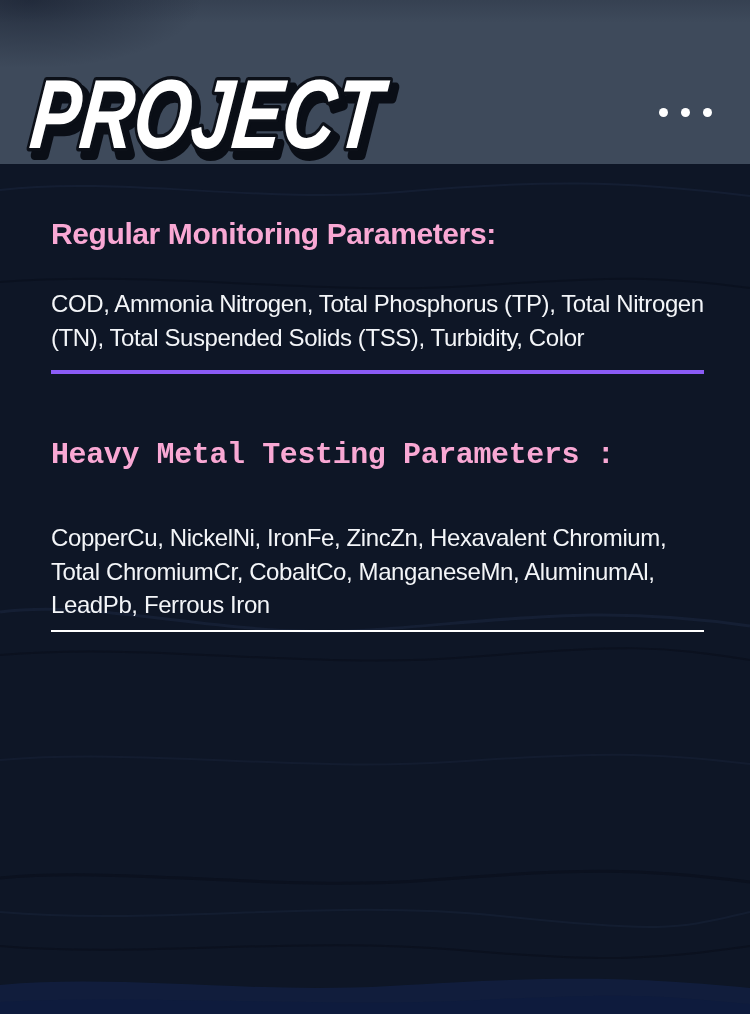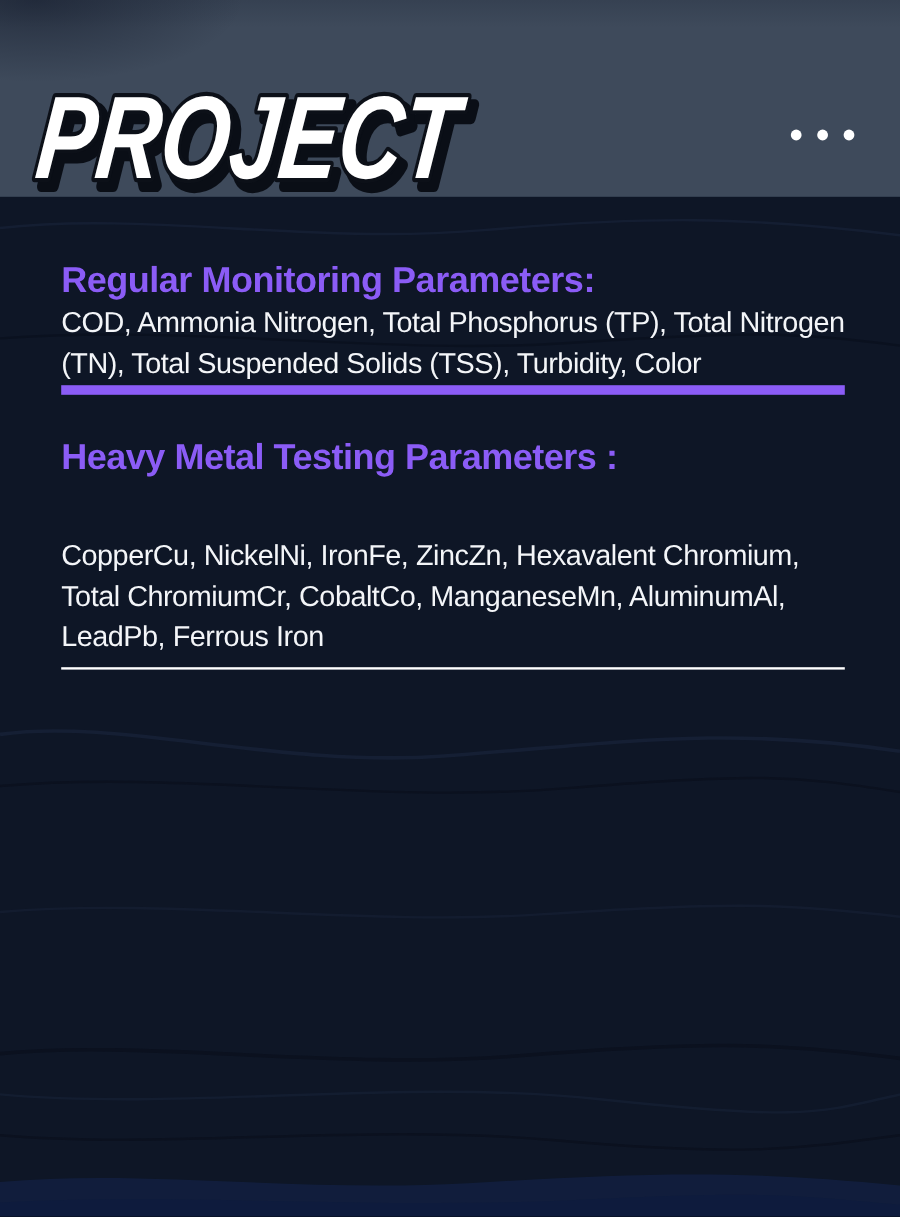--- a/index.html
+++ b/index.html
@@ -69,38 +69,38 @@
   
   .content {
     position: absolute;
     top: 164px;
     left: 51px;
     width: 662px;
     z-index: 3;
   }
   .section-heading {
     margin: 0;
-    color: #8b5cf6;
+    color: #f9a8d4;
     font-size: 30px;
     font-weight: 700;
     line-height: 39px;
     letter-spacing: -0.4px;
   }
   .section-body {
     margin: 0;
     color: #F3F5F8;
     font-size: 24px;
     font-weight: 400;
     line-height: 33.5px;
     letter-spacing: -0.4px;
     white-space: pre-line;
   }
   .h-1 { margin-top: 50px; }
-  .b-1 { padding-bottom: 1px; border-bottom: 8px solid #8b5cf6; width: 653px; }
-  .h-2 { margin-top: 33px; }
+  .b-1 { margin-top: 34px; padding-bottom: 16px; border-bottom: 4px solid #8b5cf6; width: 653px; }
+  .h-2 { margin-top: 62px; font-family: Liberation Mono, monospace; }
   .b-2 { margin-top: 46px; padding-bottom: 8px; border-bottom: 2px solid #FFFFFF; width: 653px; }
   .h-3 { margin-top: 66px; }
   .b-3 { margin-top: 34px; }
 </style>
 </head>
 <body>
 
 <div class="page">
 
   <svg class="bg-waves" width="750" height="1014" viewBox="0 0 750 1014" aria-hidden="true">

